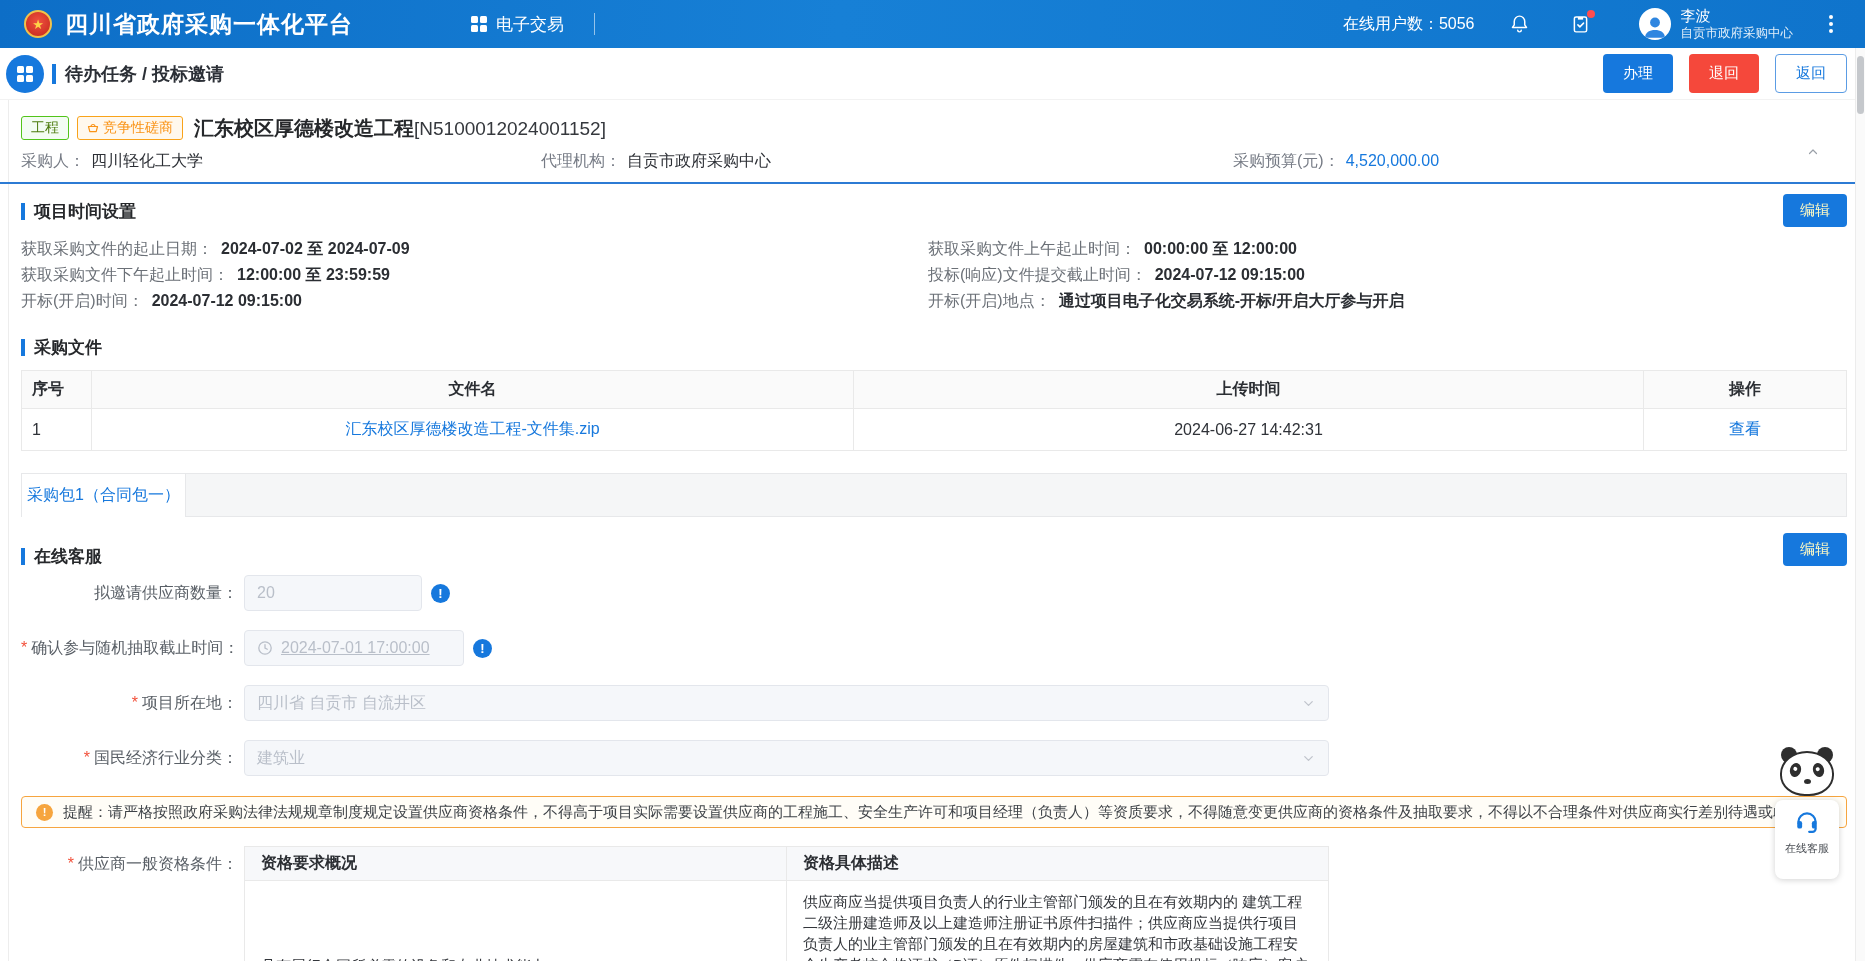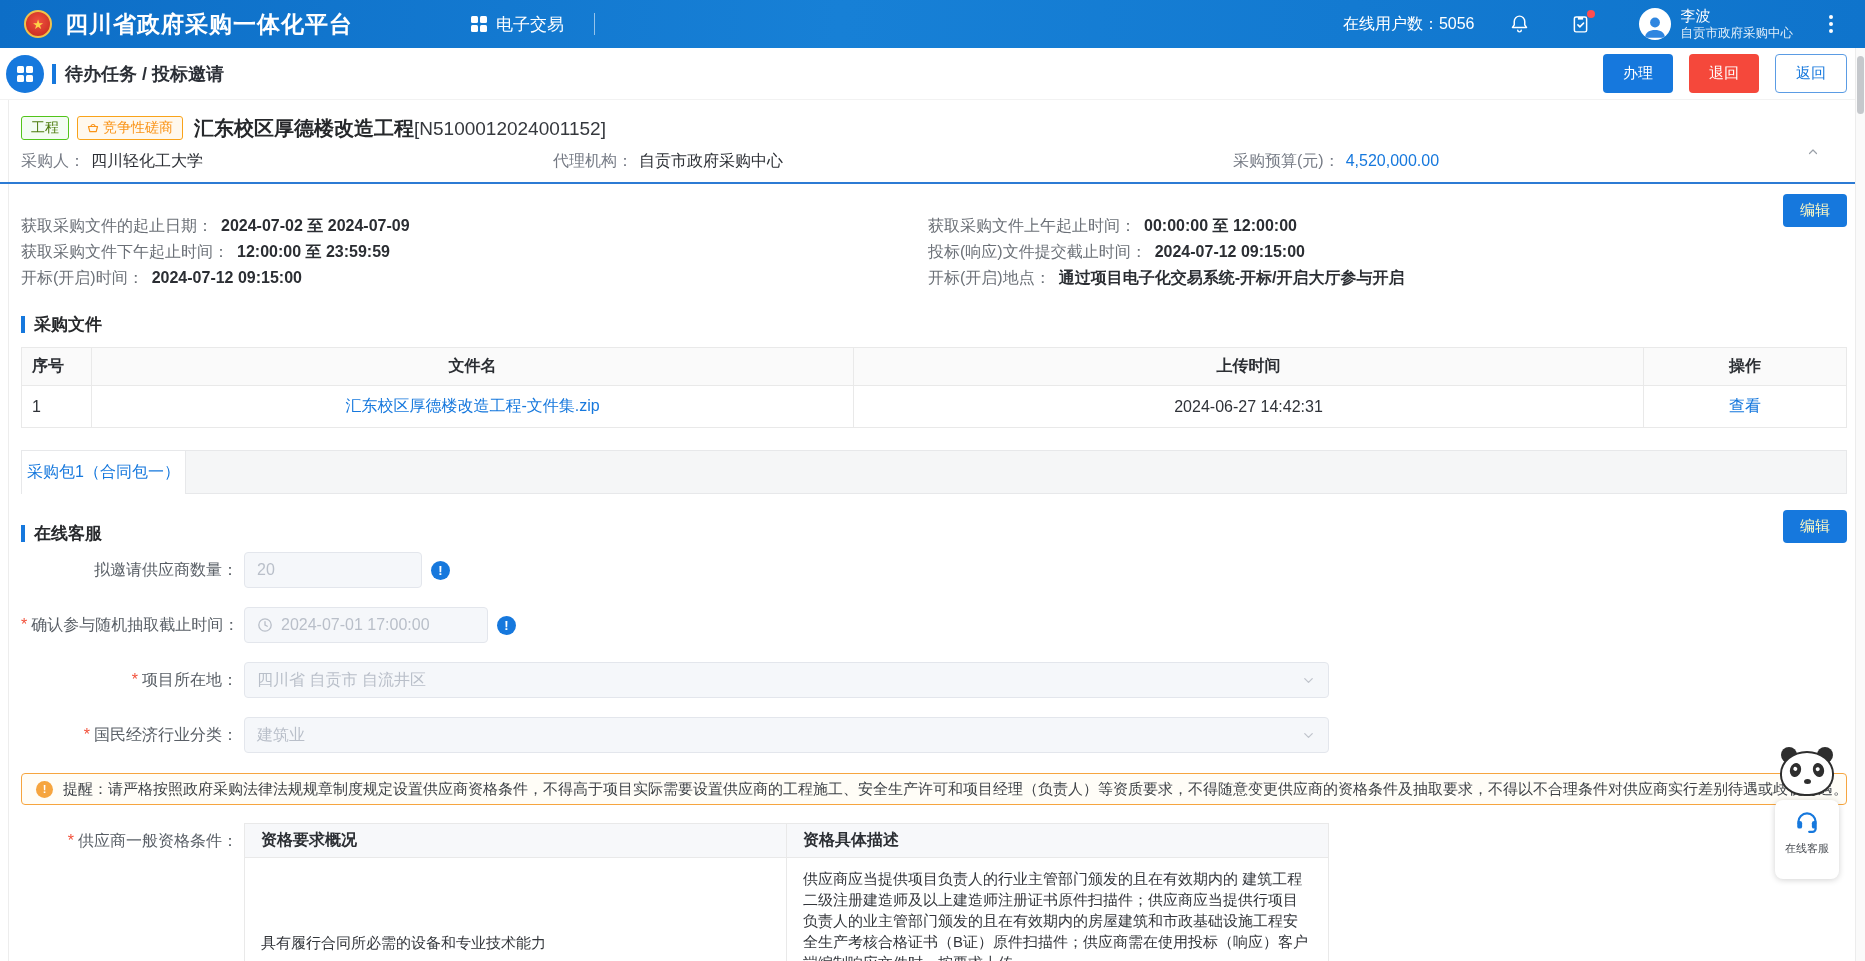--- a/index.html
+++ b/index.html
@@ -45,21 +45,21 @@
 
   .project { position:relative; padding:14px 0 9px; }
   .tags-row { display:flex; align-items:center; height:28px; }
   .tag { font-size:14px; padding:2px 9px; border-radius:3px; display:flex; align-items:center; gap:4px; }
   .tag-green { border:1px solid #52c41a; color:#4d7c0f; background:#f3fcf3; }
   .tag-orange { border:1px solid #f9a31a; color:#fa9316; background:#fff8ed; margin-left:8px;justify-content:flex-end; }
   .proj-title { font-size:20px; font-weight:700; color:#26282b; margin-left:11px; }
   .proj-code { font-weight:400; font-size:19px; color:#35383d; }
   .fields-row { position:relative; height:22px; margin-top:9px; font-size:16px; }
   .fcell { position:absolute; top:0; white-space:nowrap; }
-  .fcell.c1 { left:0; } .fcell.c2 { left:532px; } .fcell.c3 { left:1212px; }
+  .fcell.c1 { left:0; } .fcell.c2 { left:520px; } .fcell.c3 { left:1212px; }
   .flabel { color:#767b85; } .fvalue { color:#2c2f35; margin-left:6px; }
   .fvalue.blue { color:#1678dd; }
   .collapse { position:absolute; right:26px; top:46px; color:#9aa0a8; cursor:pointer; line-height:0; }
   .blue-line { height:2px; background:#2c7bd4; margin:0 -18px 0 -21px; }
 
   .section-head { display:flex; align-items:center; }
   .sec-bar { width:4px; height:17px; background:#1678dd; margin-right:9px; }
   .sec-title { font-size:17px; font-weight:700; color:#26282b; }
   .edit-btn { position:absolute; right:0; width:64px; height:33px; background:#1678dd; color:#fef9c3; font-size:15px; border:none; border-radius:4px; cursor:pointer; }
 
@@ -83,21 +83,21 @@
 
   .extraction { position:relative; padding-top:28px; }
   .extraction .edit-btn { top:16px; }
   .form { margin-top:7px; }
   .form-row { display:flex; align-items:center; margin-bottom:19px; height:36px; }
   .form-label { width:217px; text-align:right; font-size:16px; color:#595f66; white-space:nowrap; }
   .req { color:#f2503a; margin-right:4px; }
   .control { margin-left:6px; display:flex; align-items:center; }
   .input-box { height:36px; background:#f5f7fa; border:1px solid #e3e6ec; border-radius:4px;
                display:flex; align-items:center; padding:0 12px; color:#b9bfc9; font-size:16px; }
-  .w-num { width:178px; } .w-date { width:244px; }
+  .w-num { width:178px; } .w-date { width:220px;text-decoration:underline; }
   .select-box { width:1085px; height:36px; background:#f5f7fa; border:1px solid #e3e6ec; border-radius:4px;
                 display:flex; align-items:center; justify-content:space-between; padding:0 12px; color:#b9bfc9; font-size:16px; }
   .clock { margin-right:8px; display:flex; }
   .info-icon { width:19px; height:19px; border-radius:50%; background:#1678dd; color:#fff; font-weight:700; font-size:13px;
                display:flex; align-items:center; justify-content:center; margin-left:9px; cursor:pointer; }
 
   .notice { margin-top:20px; height:32px; border:1px solid #f6a53f; background:#fffdf7; border-radius:4px;
             display:flex; align-items:center; padding:0 14px; font-size:15px; color:#3f4348; white-space:nowrap; overflow:hidden; }
   .notice-icon { flex:0 0 17px; width:17px; height:17px; border-radius:50%; background:#f6a53f; color:#fff; font-size:11px; font-weight:700;
                  display:flex; align-items:center; justify-content:center; margin-right:10px; }
@@ -219,20 +219,24 @@
     </div>
     <span class="collapse">
       <svg width="16" height="12" viewBox="0 0 24 24" fill="none" stroke="#9aa0a8" stroke-width="2.4" stroke-linecap="round" stroke-linejoin="round">
           <polyline points="5 15 12 8 19 15"></polyline>
         </svg>
     </span>
   </section>
   <div class="blue-line"></div>
 
   <section class="time-section">
+    <div class="section-head">
+      <span class="sec-bar"></span>
+      <span class="sec-title">项目时间设置</span>
+    </div>
     <button class="edit-btn">编辑</button>
     <div class="time-grid">
       <div class="time-item">
           <span class="t-label">获取采购文件的起止日期：</span>
           <span class="t-value">2024-07-02 至 2024-07-09</span>
         </div>
       <div class="time-item">
           <span class="t-label">获取采购文件上午起止时间：</span>
           <span class="t-value">00:00:00 至 12:00:00</span>
         </div>

